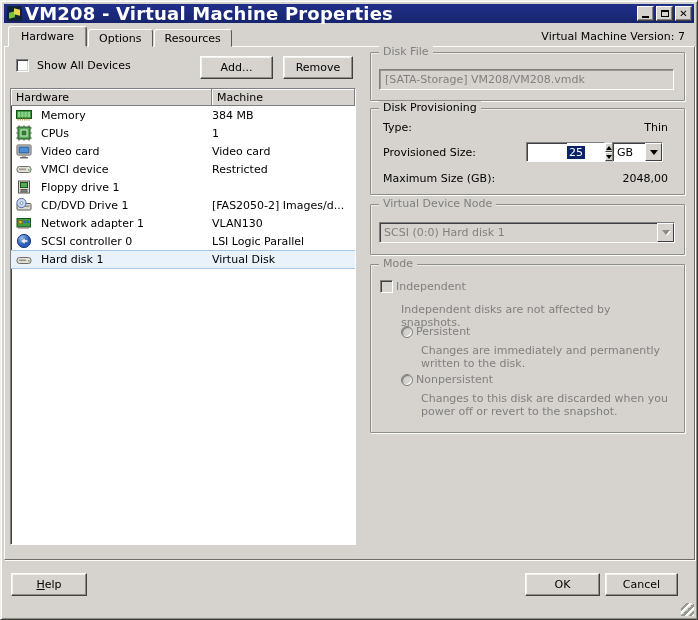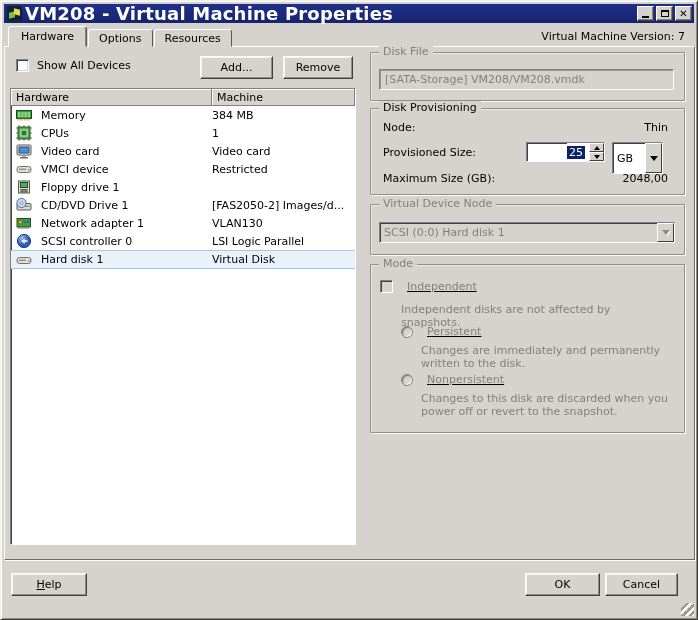--- a/index.html
+++ b/index.html
@@ -130,46 +130,46 @@
     display:flex; align-items:center; padding:0 5px; white-space:nowrap; overflow:hidden;
   }
   .diskfile-box{ left:8px; top:16px; right:10px; height:21px;}
 
   .row-label{ position:absolute; left:12px; white-space:nowrap;}
   .row-value{ position:absolute; right:16px; white-space:nowrap;}
 
   
   .spin-wrap{ position:absolute; left:155px; top:33px; width:79px; height:20px; display:flex;
     border:1px solid; border-color:#808080 #fff #fff #808080; box-shadow: inset 1px 1px 0 #404040; background:#fff;}
-  .spin-text{ flex:1; display:flex; align-items:center; justify-content:flex-end; padding-right:4px; background:#fff;margin-left:40px;}
+  .spin-text{ flex:1; display:flex; align-items:center; justify-content:flex-end; padding-right:20px; background:#fff;margin-left:40px;}
   .spin-text .sel{ background:#0a246a; color:#fff; padding:0 2px;}
   .spin-btns{ width:16px; display:flex; flex-direction:column;}
   .spin-btn{ flex:1; background:#d6d3ce; border:1px solid; border-color:#fff #404040 #404040 #fff;
     display:flex; align-items:center; justify-content:center;}
   .tri-up{ width:0; height:0; border-left:3px solid transparent; border-right:3px solid transparent; border-bottom:4px solid #000;}
   .tri-down{ width:0; height:0; border-left:3px solid transparent; border-right:3px solid transparent; border-top:4px solid #000;}
 
   
   .combo{
     position:absolute; display:flex; background:#fff;
     border:1px solid; border-color:#808080 #fff #fff #808080;
     box-shadow: inset 1px 1px 0 #404040;
   }
-  .combo-gb{ left:241px; top:33px; width:51px; height:32px;}
+  .combo-gb{ left:241px; top:33px; width:51px; height:20px;}
   .combo-text{ flex:1; display:flex; align-items:center; padding-left:4px; white-space:nowrap; overflow:hidden;}
   .combo-btn{ width:17px; background:#d6d3ce; border:1px solid; border-color:#fff #404040 #404040 #fff;
     display:flex; align-items:center; justify-content:center;}
   .combo.disabled{ background:#d6d3ce;}
   .combo.disabled .combo-text{ color:#808080;}
   .combo-vdn{ left:8px; top:17px; right:9px; height:21px;}
   .tri-combo{ width:0; height:0; border-left:4px solid transparent; border-right:4px solid transparent; border-top:5px solid #000;}
   .combo.disabled .tri-combo{ border-top-color:#8a8a84; filter:drop-shadow(1px 1px 0 #fff);}
 
   
-  .mode-item{ position:absolute; display:flex; align-items:center; gap:14px;text-decoration:underline;}
+  .mode-item{ position:absolute; display:flex; align-items:center; gap:3px;}
   .mode-desc{ position:absolute; color:#808080; width:262px; line-height:13px;}
 
   
   .btn-footer{ position:absolute; height:23px;}
   .grip{
     position:absolute; right:3px; bottom:3px; width:13px; height:13px;
     background:
       linear-gradient(135deg, transparent 0 50%, #9a978f 50% 62%, #fff 62% 74%, transparent 74%) ;
   }
   .grip::before{ content:""; position:absolute; inset:0;
@@ -359,21 +359,21 @@
     <div class="rightcol">
 
       <div class="groupbox gb-diskfile">
         <span class="legend gray">Disk File</span>
         <div class="sunken-field diskfile-box">[SATA-Storage] VM208/VM208.vmdk</div>
       </div>
 
       <div class="groupbox gb-prov">
         <span class="legend">Disk Provisioning</span>
 
-        <span class="row-label" style="top:12px">Node:</span>
+        <span class="row-label" style="top:12px">Type:</span>
         <span class="row-value" style="top:12px">Thin</span>
 
         <span class="row-label" style="top:37px">Provisioned Size:</span>
         <div class="spin-wrap">
           <span class="spin-text">
               <span class="sel">25</span>
             </span>
           <span class="spin-btns">
             <span class="spin-btn">
                 <span class="tri-up"></span>

